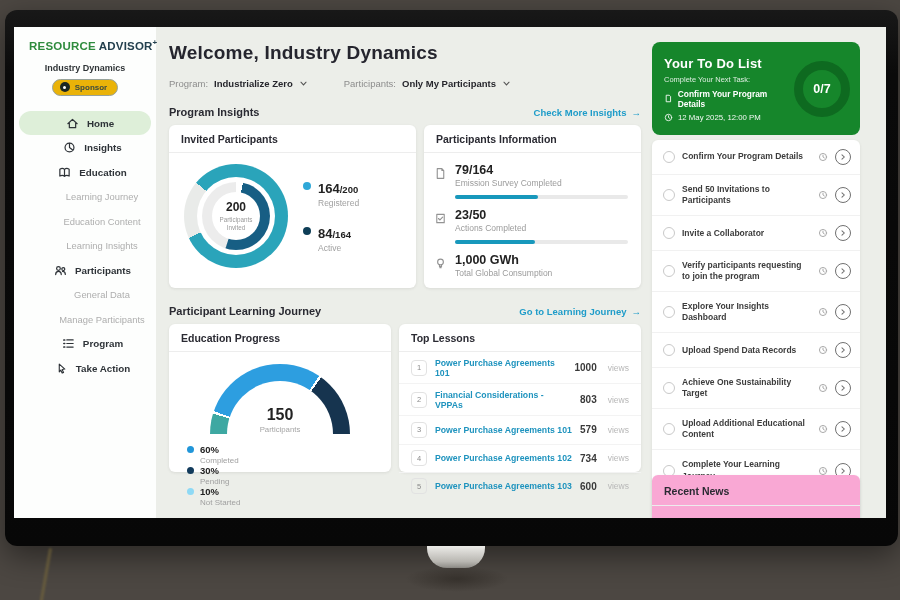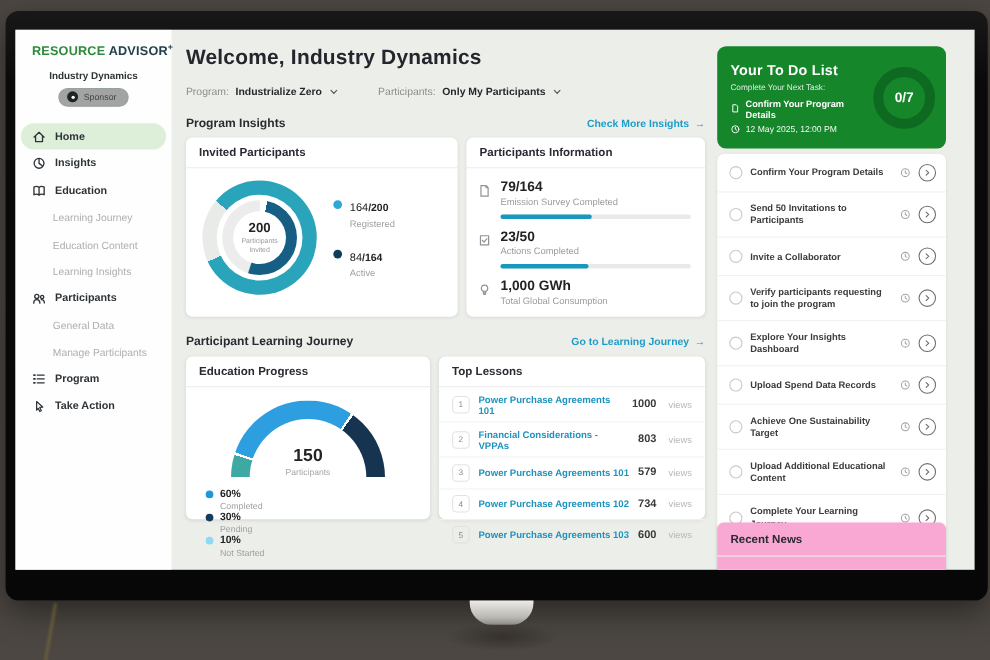--- a/index.html
+++ b/index.html
@@ -21,27 +21,27 @@
     transform:rotate(10deg);filter:blur(1px);}
   .screen{position:absolute;left:14px;top:27px;width:872px;height:491px;background:#ECEEE9;overflow:hidden;}
 
   
   .sidebar{position:absolute;left:0;top:0;width:142px;height:100%;background:#FDFEFD;}
   .logo{padding:11px 0 0 15px;font-size:11.5px;font-weight:bold;letter-spacing:.2px;white-space:nowrap;}
   .logo .lg-green{color:#2E8B3D;} .logo .lg-dark{color:#24404E;margin-left:3px;}
   .logo sup{font-size:8px;color:#24404E;}
   .org{margin-top:11px;text-align:center;font-size:9px;font-weight:bold;color:#2F3437;}
   .badge{margin:6px auto 0;width:fit-content;display:flex;align-items:center;gap:5px;
-    border:1.2px solid #97A29B;border-radius:11px;padding:2.5px 10px 2.5px 7px;background:#a3a3a3;
-    font-size:8px;font-weight:normal;color:#3A4A42;}
+    border:1.2px solid #97A29B;border-radius:11px;padding:2.5px 10px 2.5px 7px;background:#eab308;
+    font-size:8px;font-weight:bold;color:#3A4A42;}
   .badge-dot{width:10px;height:10px;border-radius:50%;background:#1C2722;position:relative;}
   .badge-dot::after{content:"";position:absolute;left:3.5px;top:3.5px;width:3px;height:3px;background:#fff;border-radius:50%;}
   .menu{margin-top:15px;}
   .mi{display:flex;align-items:center;gap:8px;height:24.5px;padding-left:15px;
-    font-size:9.8px;font-weight:bold;color:#2E3338;cursor:pointer;}
+    font-size:9.8px;font-weight:bold;color:#2E3338;cursor:pointer;justify-content:center;}
   .mi .ic{width:13px;height:13px;flex:none;display:flex;}
   .mi.active{background:#DEEFD9;border-radius:13px;margin:0 5px;padding-left:10px;}
   .mi.sub{padding-left:34px;color:#AEAEAE;font-weight:normal;font-size:9.4px;}
 
   
   .main{position:absolute;left:142px;top:0;width:489px;height:100%;box-sizing:border-box;padding:12px 4px 0 13px;}
   .page-title{font-size:19px;font-weight:bold;color:#25252E;letter-spacing:.2px;margin:3px 0 0;}
   .filters{display:flex;gap:36px;margin-top:14px;font-size:9.5px;color:#8D8D8D;align-items:center;}
   .filter{display:flex;align-items:center;cursor:pointer;}
   .fv{font-weight:bold;color:#26262C;margin-left:6px;margin-right:6px;}
@@ -63,21 +63,21 @@
   .ring-inner{position:absolute;inset:18px;border-radius:50%;
     background:conic-gradient(from 12deg,#175E84 0 185deg,#ECECEC 187deg 348deg,#fff 348deg 360deg);}
   .hole2{position:absolute;inset:28px;border-radius:50%;background:#fff;display:flex;flex-direction:column;
     align-items:center;justify-content:center;text-align:center;}
   .donut-val{font-size:12px;font-weight:bold;color:#232323;}
   .donut-lab{font-size:6.3px;color:#9B9B9B;line-height:1.3;margin-top:2px;width:44px;}
   .legend-col{display:flex;flex-direction:column;gap:16px;}
   .leg-item{display:flex;gap:7px;align-items:flex-start;}
   .leg-dot{width:8px;height:8px;border-radius:50%;margin-top:3px;flex:none;}
   .dot-reg{background:#2FA8D8;} .dot-act{background:#0E3E57;}
-  .leg-val{font-size:10px;font-weight:normal;color:#222;}
+  .leg-val{font-size:13px;font-weight:bold;color:#222;}
   .leg-tot{font-size:9.5px;font-weight:bold;color:#222;}
   .leg-lab{font-size:8.5px;color:#A0A0A0;margin-top:1px;}
 
   
   .card-info{width:217px;height:163px;}
   .inf-body{padding:10px 13px 0 10px;}
   .inf-row{display:flex;gap:8px;align-items:flex-start;}
   .inf-ic{width:13px;height:13px;flex:none;margin-top:4px;}
   .inf-val{font-size:12.5px;font-weight:bold;color:#222;}
   .inf-lab{font-size:8.5px;color:#9B9B9B;margin-top:1px;}

